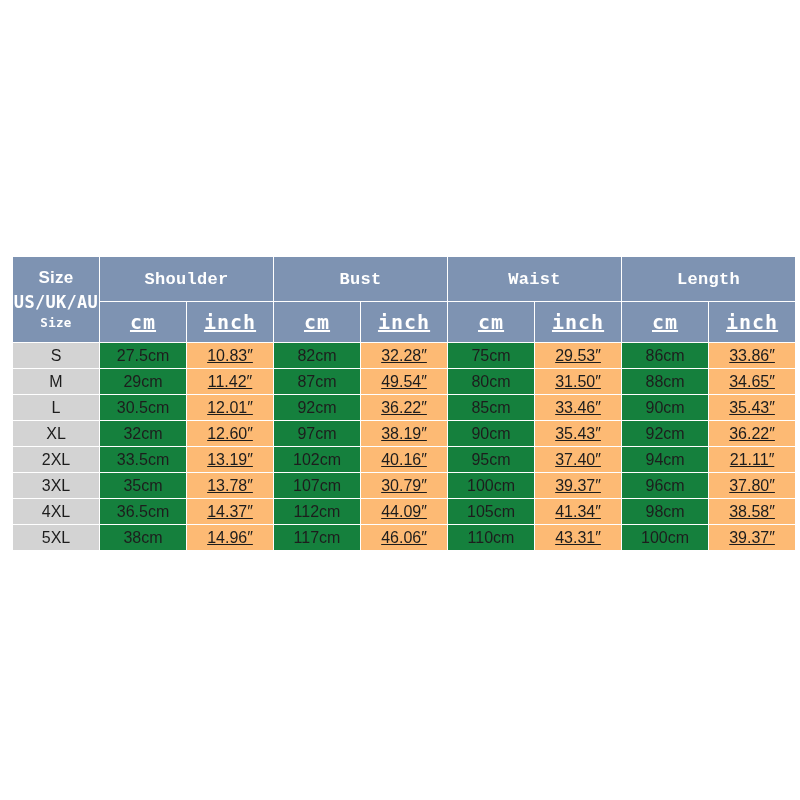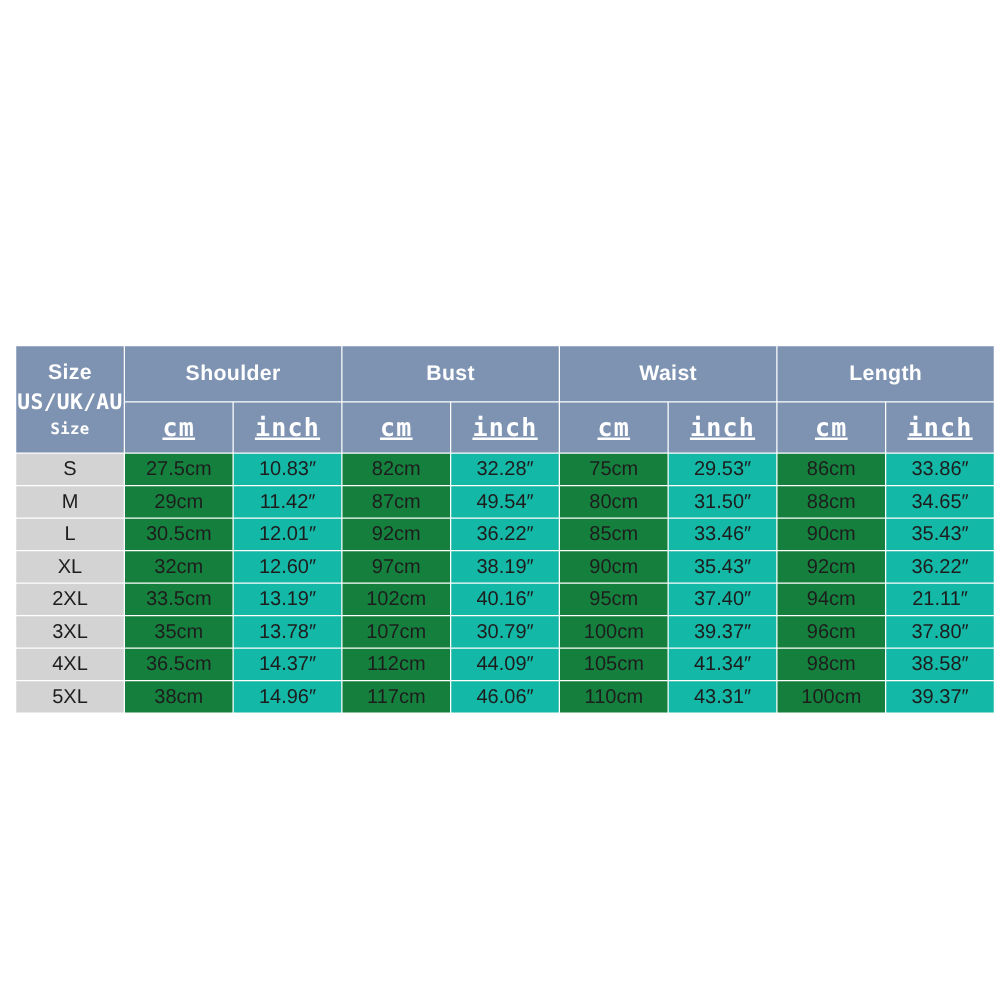--- a/index.html
+++ b/index.html
@@ -11,21 +11,21 @@
     overflow: hidden;
   }
   body {
     font-family: "Liberation Sans", sans-serif;
     -webkit-font-smoothing: antialiased;
   }
 
   #size-chart-wrap {
     position: absolute;
     left: 12px;
-    top: 276px;
+    top: 256px;
     width: 774px;
   }
 
   table.size-chart {
     border-collapse: separate;
     border-spacing: 1px;
     width: 774px;
     table-layout: fixed;
     background: #ffffff;
   }
@@ -42,21 +42,21 @@
   
   th.hdr {
     background: #7e93b2;
     color: #ffffff;
   }
   th.hdr-group {
     height: 44px;
     font-size: 17px;
     font-weight: bold;
     letter-spacing: 0.3px;
-    font-family: Liberation Sans, sans-serif;
+    font-family: Liberation Mono, monospace;
   }
   th.hdr-size-main {
     height: 44px;
     font-size: 17px;
     font-weight: bold;
     letter-spacing: 0.3px;
   }
   th.hdr-unit {
     height: 40px;
     font-size: 20px;
@@ -68,21 +68,21 @@
 
   
   td.cell {
     height: 25px;
     font-size: 16px;
     color: #1d1d1d;
     font-family: "Liberation Sans", sans-serif;
   }
   td.c-size  { background: #d3d3d3; }
   td.c-cm    { background: #15803d; }
-  td.c-inch  { background: #14b8a6; }
+  td.c-inch  { background: #fdba74; text-decoration: underline; }
 
   
   col.w-size { width: 86px; }
   col.w-val  { width: 86px; }
 </style>
 </head>
 <body>
 
 <div id="size-chart-wrap">
   <table class="size-chart">

